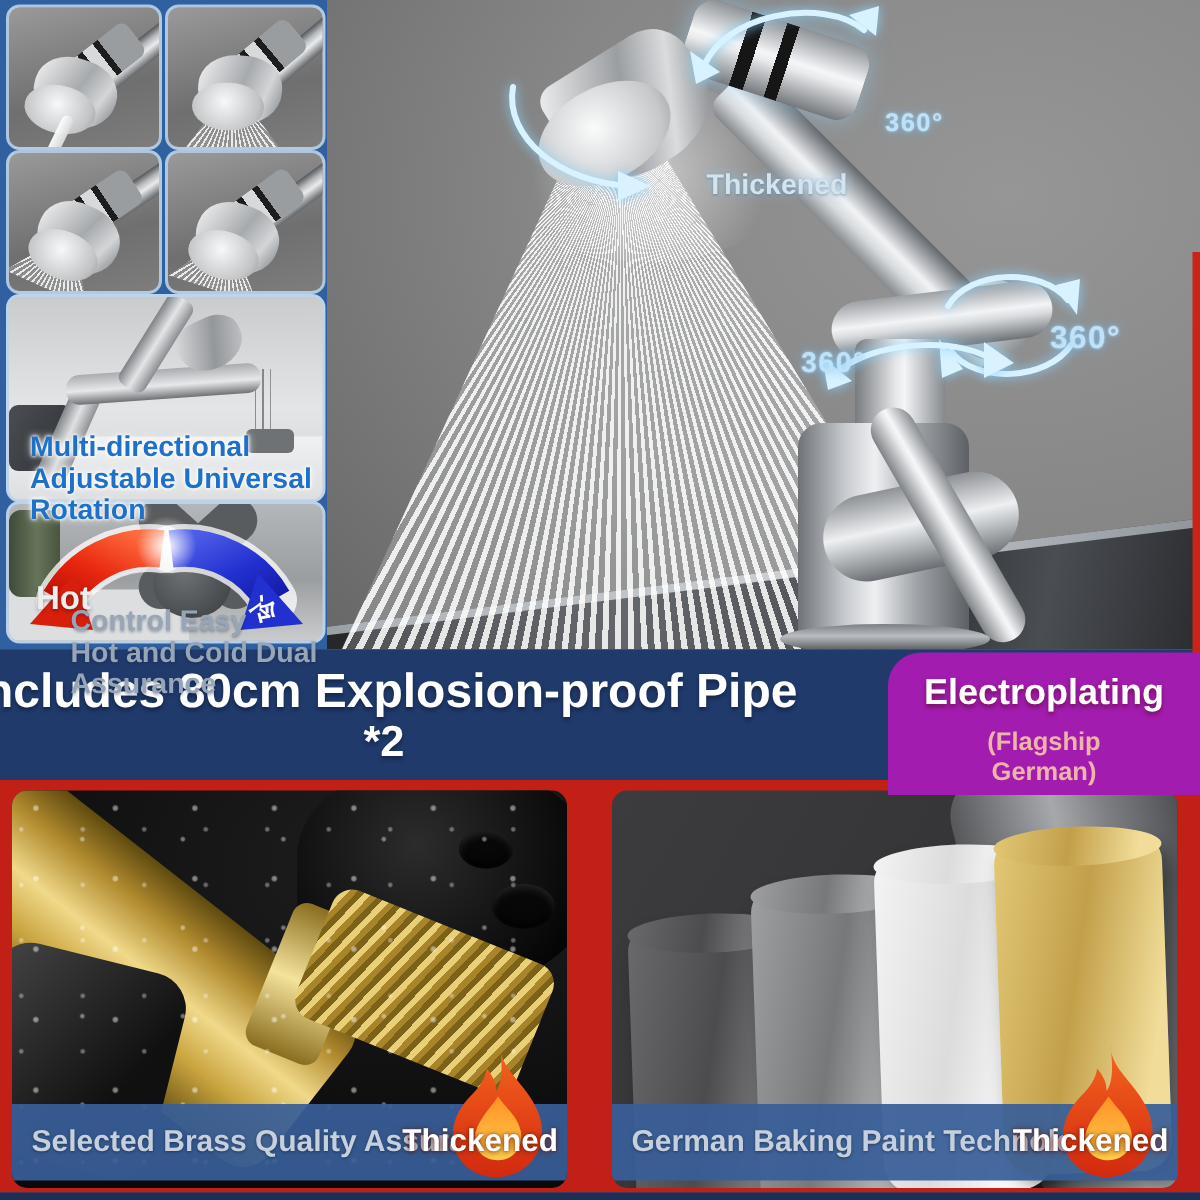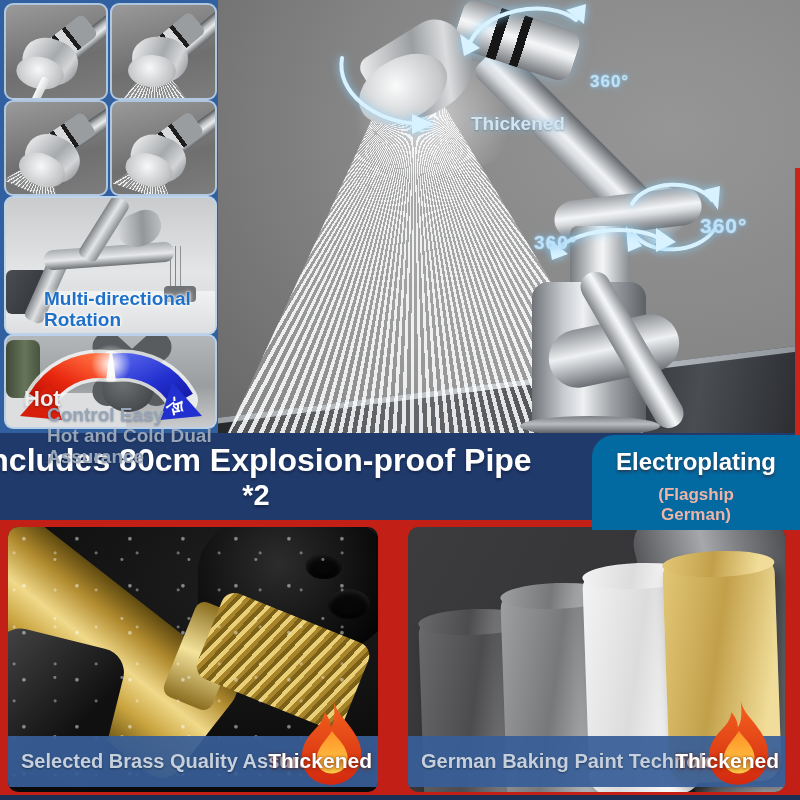--- a/index.html
+++ b/index.html
@@ -54,21 +54,21 @@
   
   .s6-sink{position:absolute;left:0;bottom:0;width:120px;height:34px;background:#dcdedf;}
   .s6-bottle{position:absolute;left:0;top:4px;width:34px;height:58px;border-radius:8px;
          background:linear-gradient(90deg,#3f4a38,#66755a 55%,#49543f);}
   .s6-x1,.s6-x2{position:absolute;left:78px;top:18px;width:96px;height:30px;border-radius:15px;background:#595c5f;}
   .s6-x1{transform:rotate(42deg);} .s6-x2{transform:rotate(-42deg);}
   .s6-dome{position:absolute;left:96px;top:30px;width:52px;height:46px;border-radius:50%;
          background:radial-gradient(circle at 40% 35%,#6e7174,#46494c 75%);}
 
   
-  .cap-blue{left:44px;top:288px;width:190px;font-weight:bold;font-size:19px;line-height:21px;color:#1e70c8;
+  .cap-blue{left:20px;top:288px;width:190px;font-weight:bold;font-size:19px;line-height:21px;color:#1e70c8;
         text-shadow:0 0 3px #fff,0 0 2px #fff,0 0 6px rgba(255,255,255,.9);}
   .hot-label{left:24px;top:386px;font-weight:bold;font-size:22px;color:#eceded;text-shadow:0 1px 3px rgba(0,0,0,.4);}
   .cap-gray{left:47px;top:404px;width:220px;font-weight:bold;font-size:19px;line-height:21px;color:#97a5b8;
         text-shadow:0 1px 2px rgba(20,30,50,.35);z-index:6;}
 
   
   .photo{left:218px;top:0;width:582px;height:433px;overflow:hidden;
         background:radial-gradient(120% 120% at 78% 30%,#969696 0%,#868686 45%,#6c6c6c 80%,#5d5d5d 100%);}
   .counter{position:absolute;left:0;top:338px;width:582px;height:95px;
         clip-path:polygon(0 84%,100% 8%,100% 100%,0 100%);
@@ -116,21 +116,21 @@
        color:#d3e4ee;text-shadow:0 0 7px rgba(150,200,235,.9),0 1px 2px rgba(60,80,95,.5);}
 
   
   .banner{left:0;top:433px;width:800px;height:87px;background:#203a6c;z-index:4;}
   .banner-inner{position:absolute;left:0;top:0;width:512px;height:87px;display:flex;flex-direction:column;
        align-items:center;justify-content:center;gap:0;}
   .banner-l1{font-weight:bold;font-size:32px;color:#fff;text-shadow:0 2px 3px rgba(0,0,0,.35);white-space:nowrap;}
   .banner-l2{font-weight:bold;font-size:29px;color:#fff;text-shadow:0 2px 3px rgba(0,0,0,.35);}
 
   
-  .redbox{left:592px;top:435px;width:208px;height:95px;background:#0369a1;border-top-left-radius:22px;z-index:5;}
+  .redbox{left:592px;top:435px;width:208px;height:95px;background:#a21caf;border-top-left-radius:22px;z-index:5;}
   .red-sliver{left:795px;top:168px;width:5px;height:270px;background:#c9241a;z-index:5;}
   .flag-title{position:absolute;left:0;top:13px;width:208px;text-align:center;font-weight:bold;font-size:24px;color:#fff;
        text-shadow:0 2px 3px rgba(70,10,5,.5);}
   .flag-sub{position:absolute;left:0;top:50px;width:208px;text-align:center;font-weight:bold;font-size:17px;line-height:20px;
        color:#eeb4a8;}
 
   
   .bottom{left:0;top:520px;width:800px;height:275px;background:#c22017;z-index:3;}
   .panel{position:absolute;top:7px;height:265px;border-radius:10px;overflow:hidden;}
   .panel-l{left:8px;width:370px;background:radial-gradient(130% 110% at 70% 20%,#1f1f1f,#0a0a0a 70%);}
@@ -301,20 +301,21 @@
         <path d="M42 50 L12 84 L54 88 Z" fill="#d81f0c"></path>
         <path d="M106 34 A 68 68 0 0 1 174 68" stroke="url(#coldg)" stroke-width="25" fill="none"></path>
         <path d="M164 50 L194 84 L152 88 Z" fill="#2230cf"></path>
         <circle cx="103" cy="32" r="20" fill="url(#hotspot)"></circle>
         <text x="158" y="74" transform="rotate(38 158 74)" font-size="17" font-weight="bold" fill="#ffffff">冷</text>
       </svg>
     </div>
 
     <div class="abs cap-blue">
       <div>Multi-directional</div>
+      <div>Adjustable Universal</div>
       <div>Rotation</div>
     </div>
     <div class="abs hot-label">Hot</div>
   </div>
 
   <div class="abs cap-gray">
     <div>Control Easy</div>
     <div>Hot and Cold Dual</div>
     <div>Assurance</div>
   </div>

